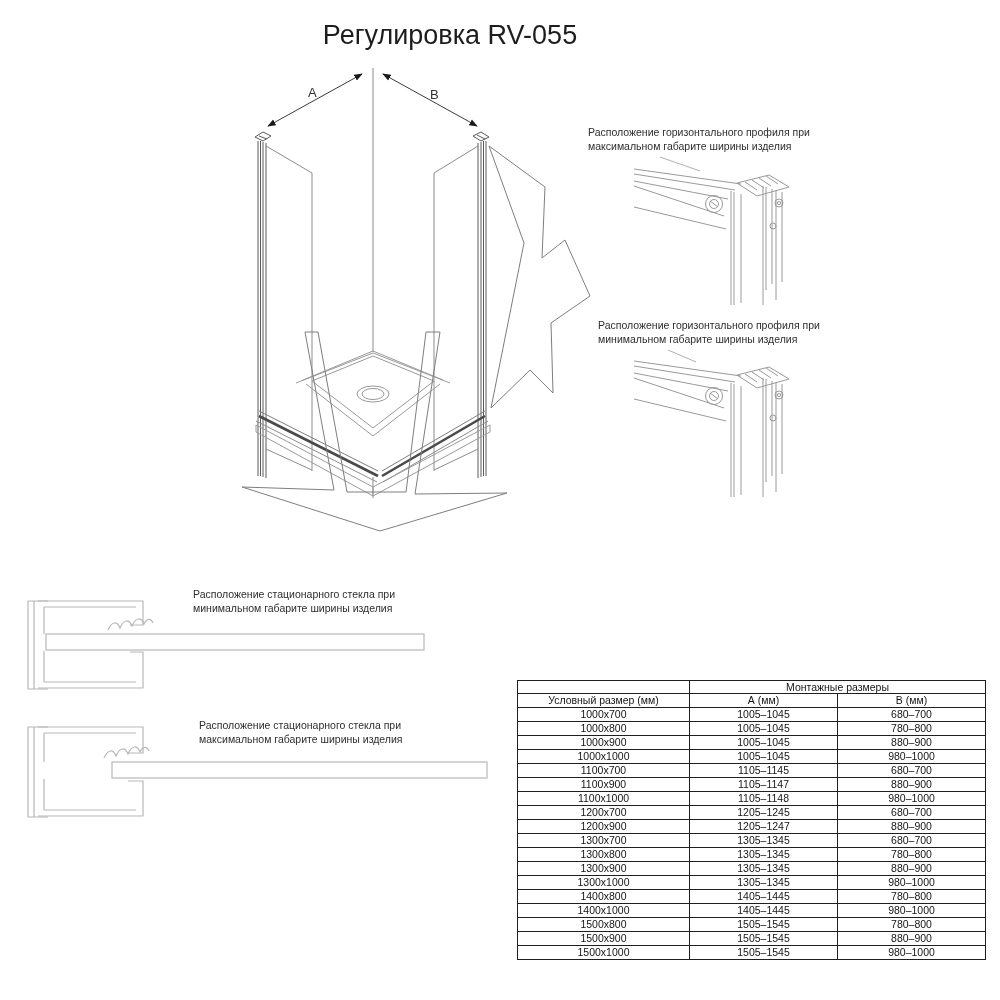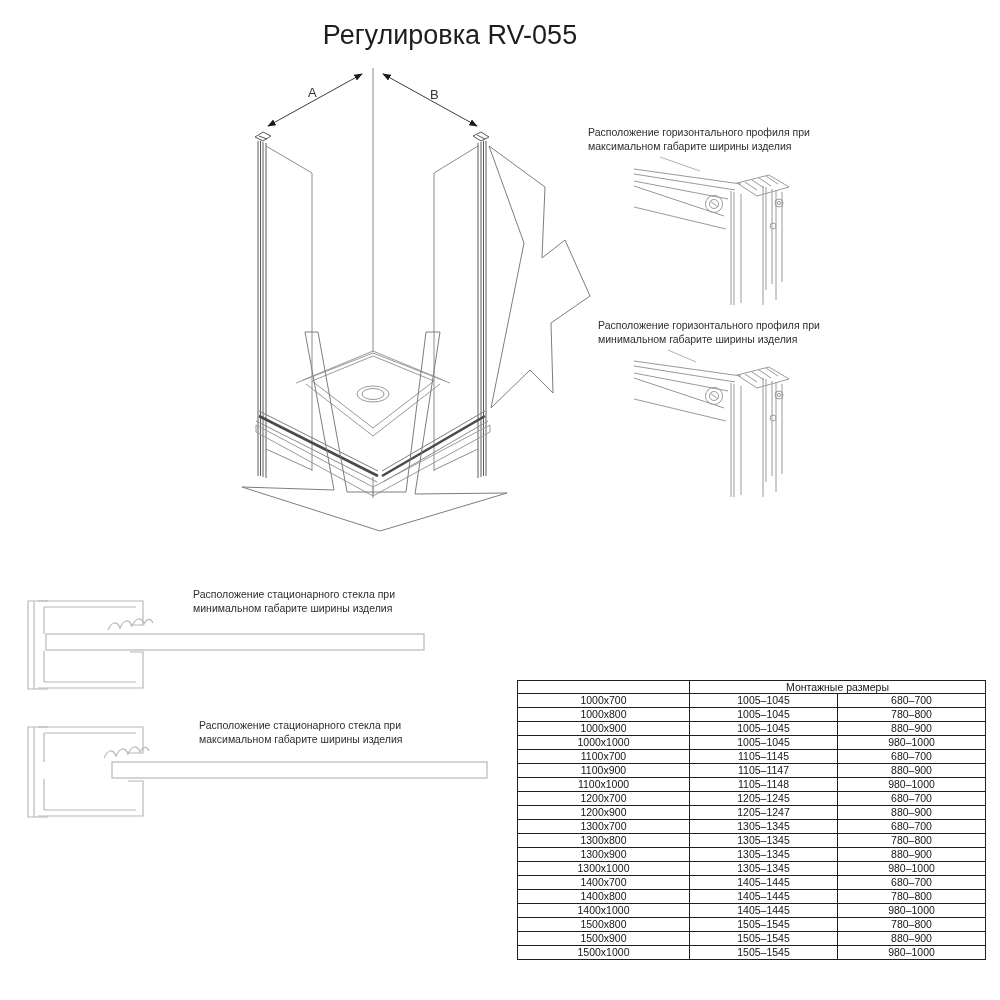--- a/index.html
+++ b/index.html
@@ -133,20 +133,25 @@
   <colgroup>
       <col style="width:172px">
       <col style="width:148px">
       <col style="width:148px">
     </colgroup>
   <thead>
     <tr class="hrow">
       <th></th>
       <th colspan="2">Монтажные размеры</th>
     </tr>
+    <tr>
+      <th>Условный размер (мм)</th>
+      <th>А (мм)</th>
+      <th>В (мм)</th>
+    </tr>
   </thead>
   <tbody>
       <tr>
         <td>1000x700</td>
         <td>1005–1045</td>
         <td>680–700</td>
       </tr>
       <tr>
         <td>1000x800</td>
         <td>1005–1045</td>
@@ -201,25 +206,20 @@
         <td>1300x900</td>
         <td>1305–1345</td>
         <td>880–900</td>
       </tr>
       <tr>
         <td>1300x1000</td>
         <td>1305–1345</td>
         <td>980–1000</td>
       </tr>
       <tr>
-        <td>1400x700</td>
-        <td>1405–1445</td>
-        <td>680–700</td>
-      </tr>
-      <tr>
         <td>1400x800</td>
         <td>1405–1445</td>
         <td>780–800</td>
       </tr>
       <tr>
         <td>1400x1000</td>
         <td>1405–1445</td>
         <td>980–1000</td>
       </tr>
       <tr>

